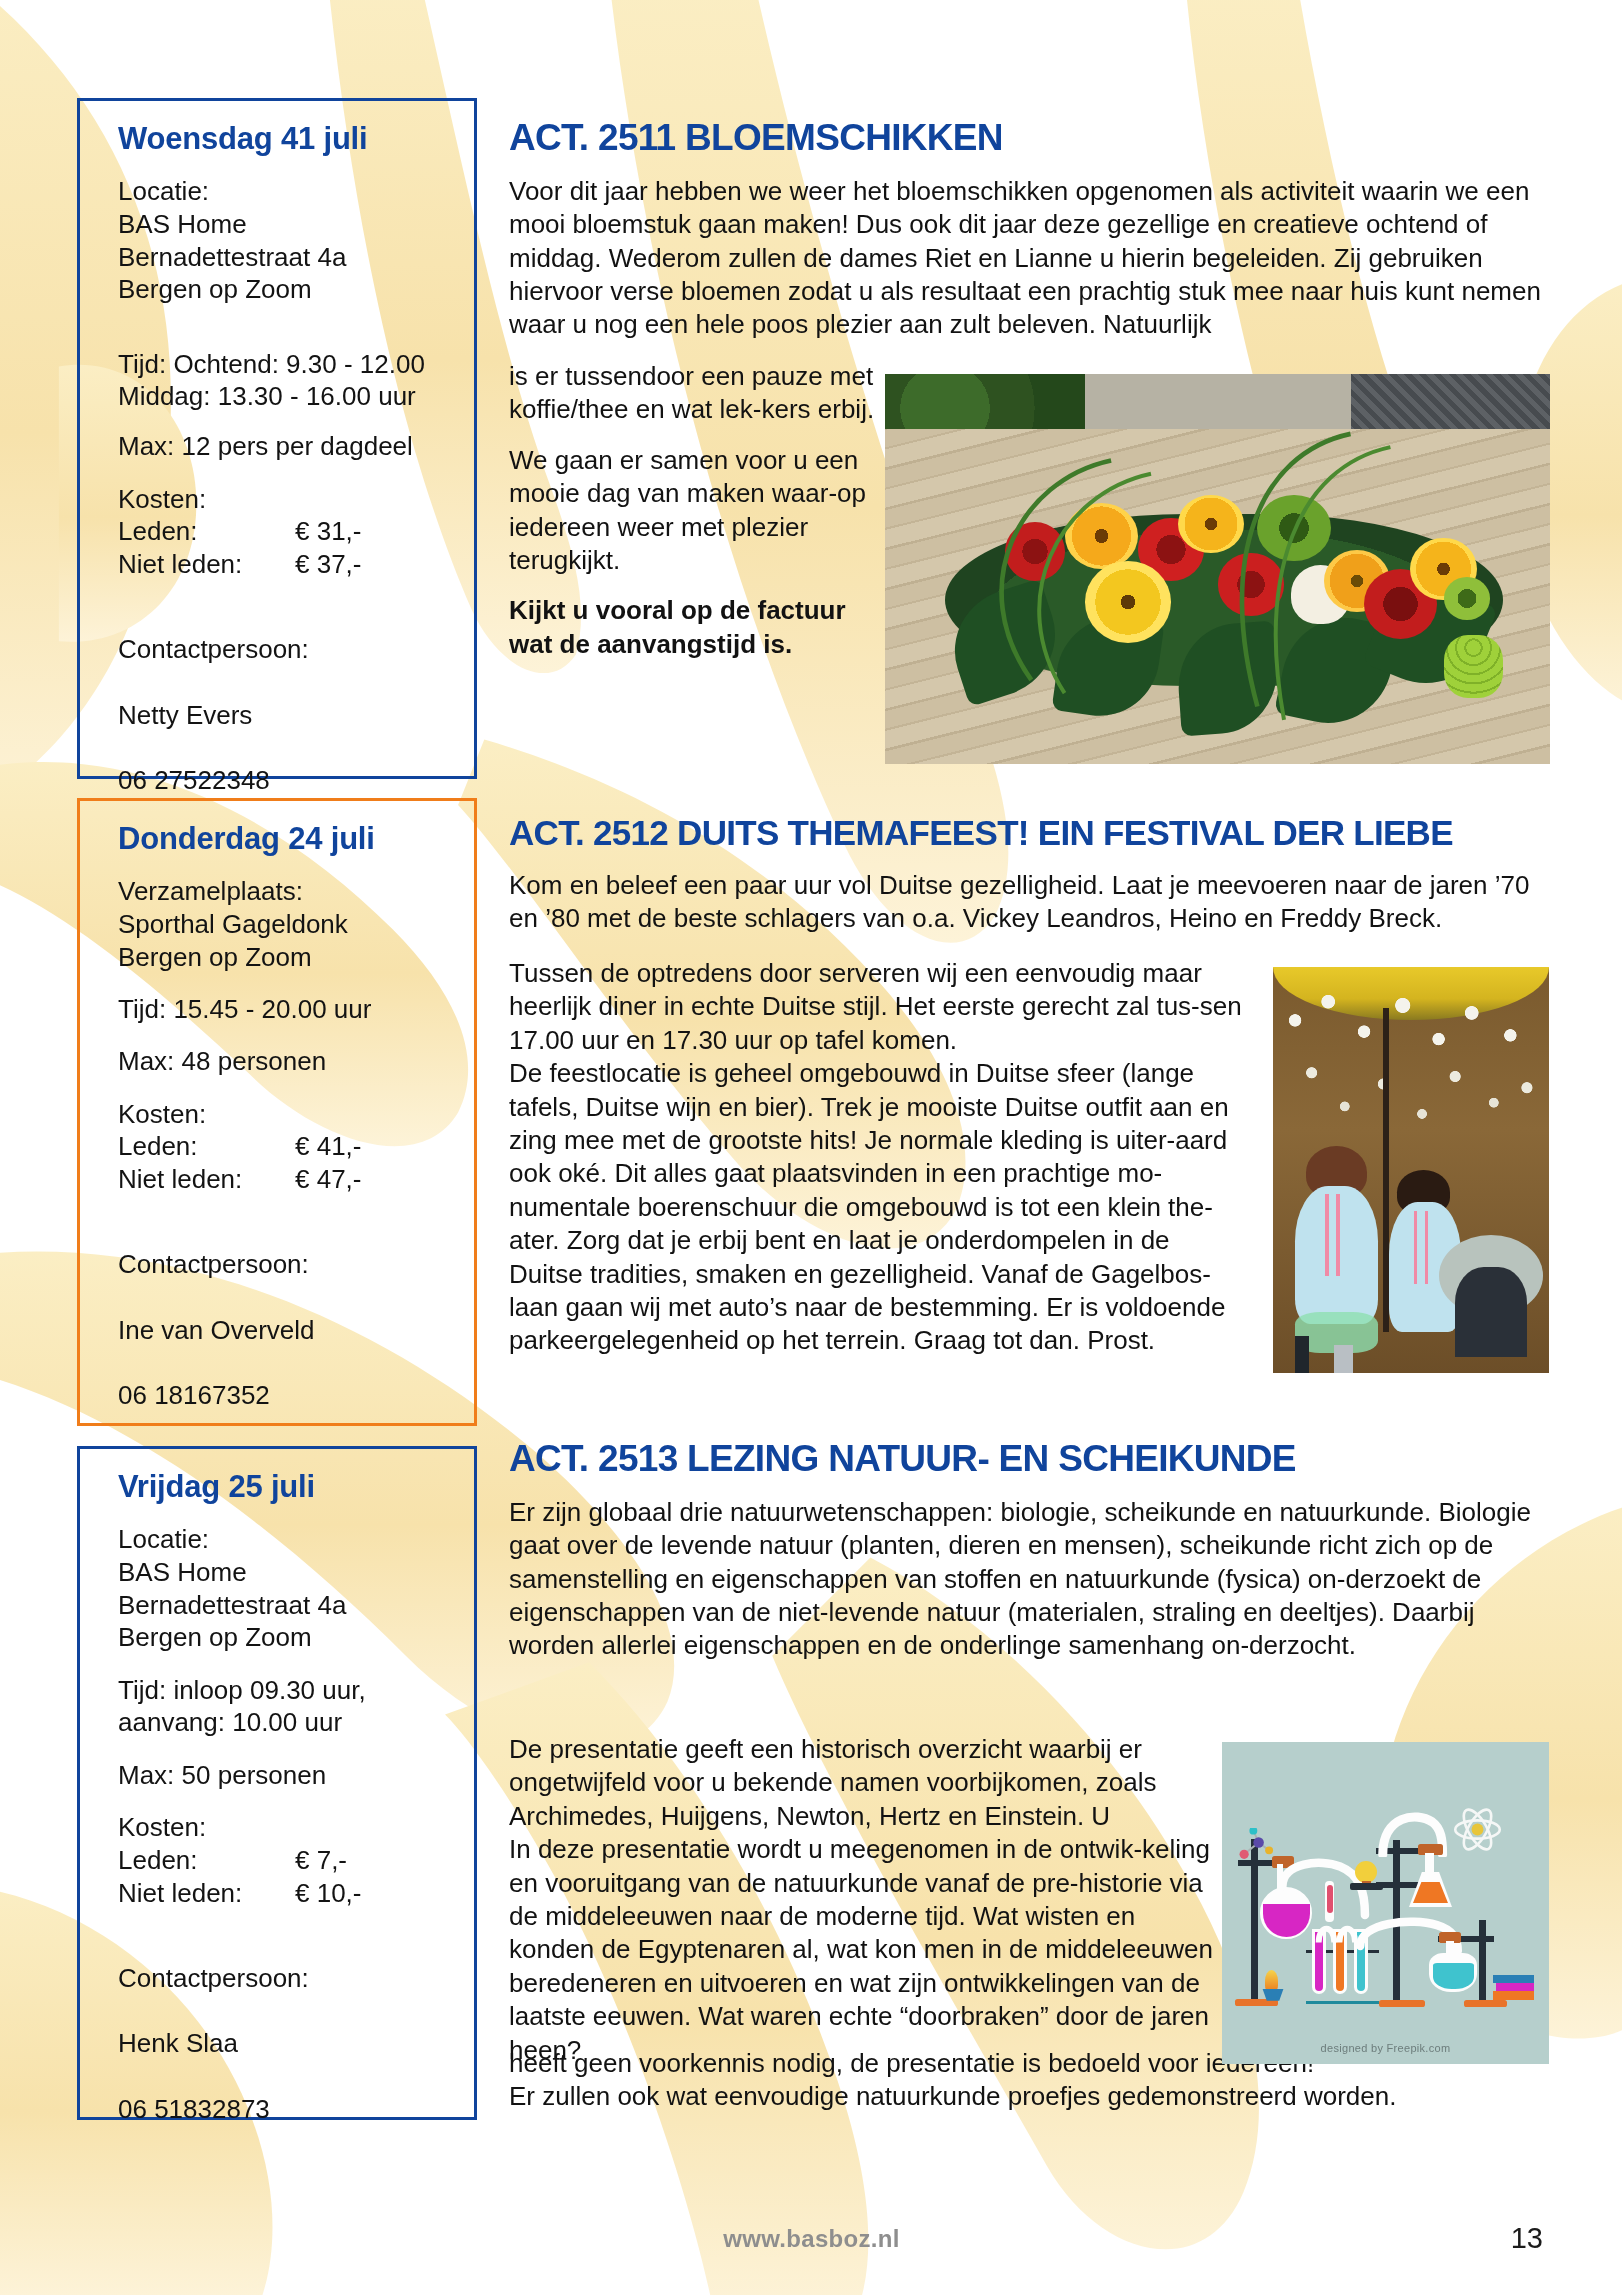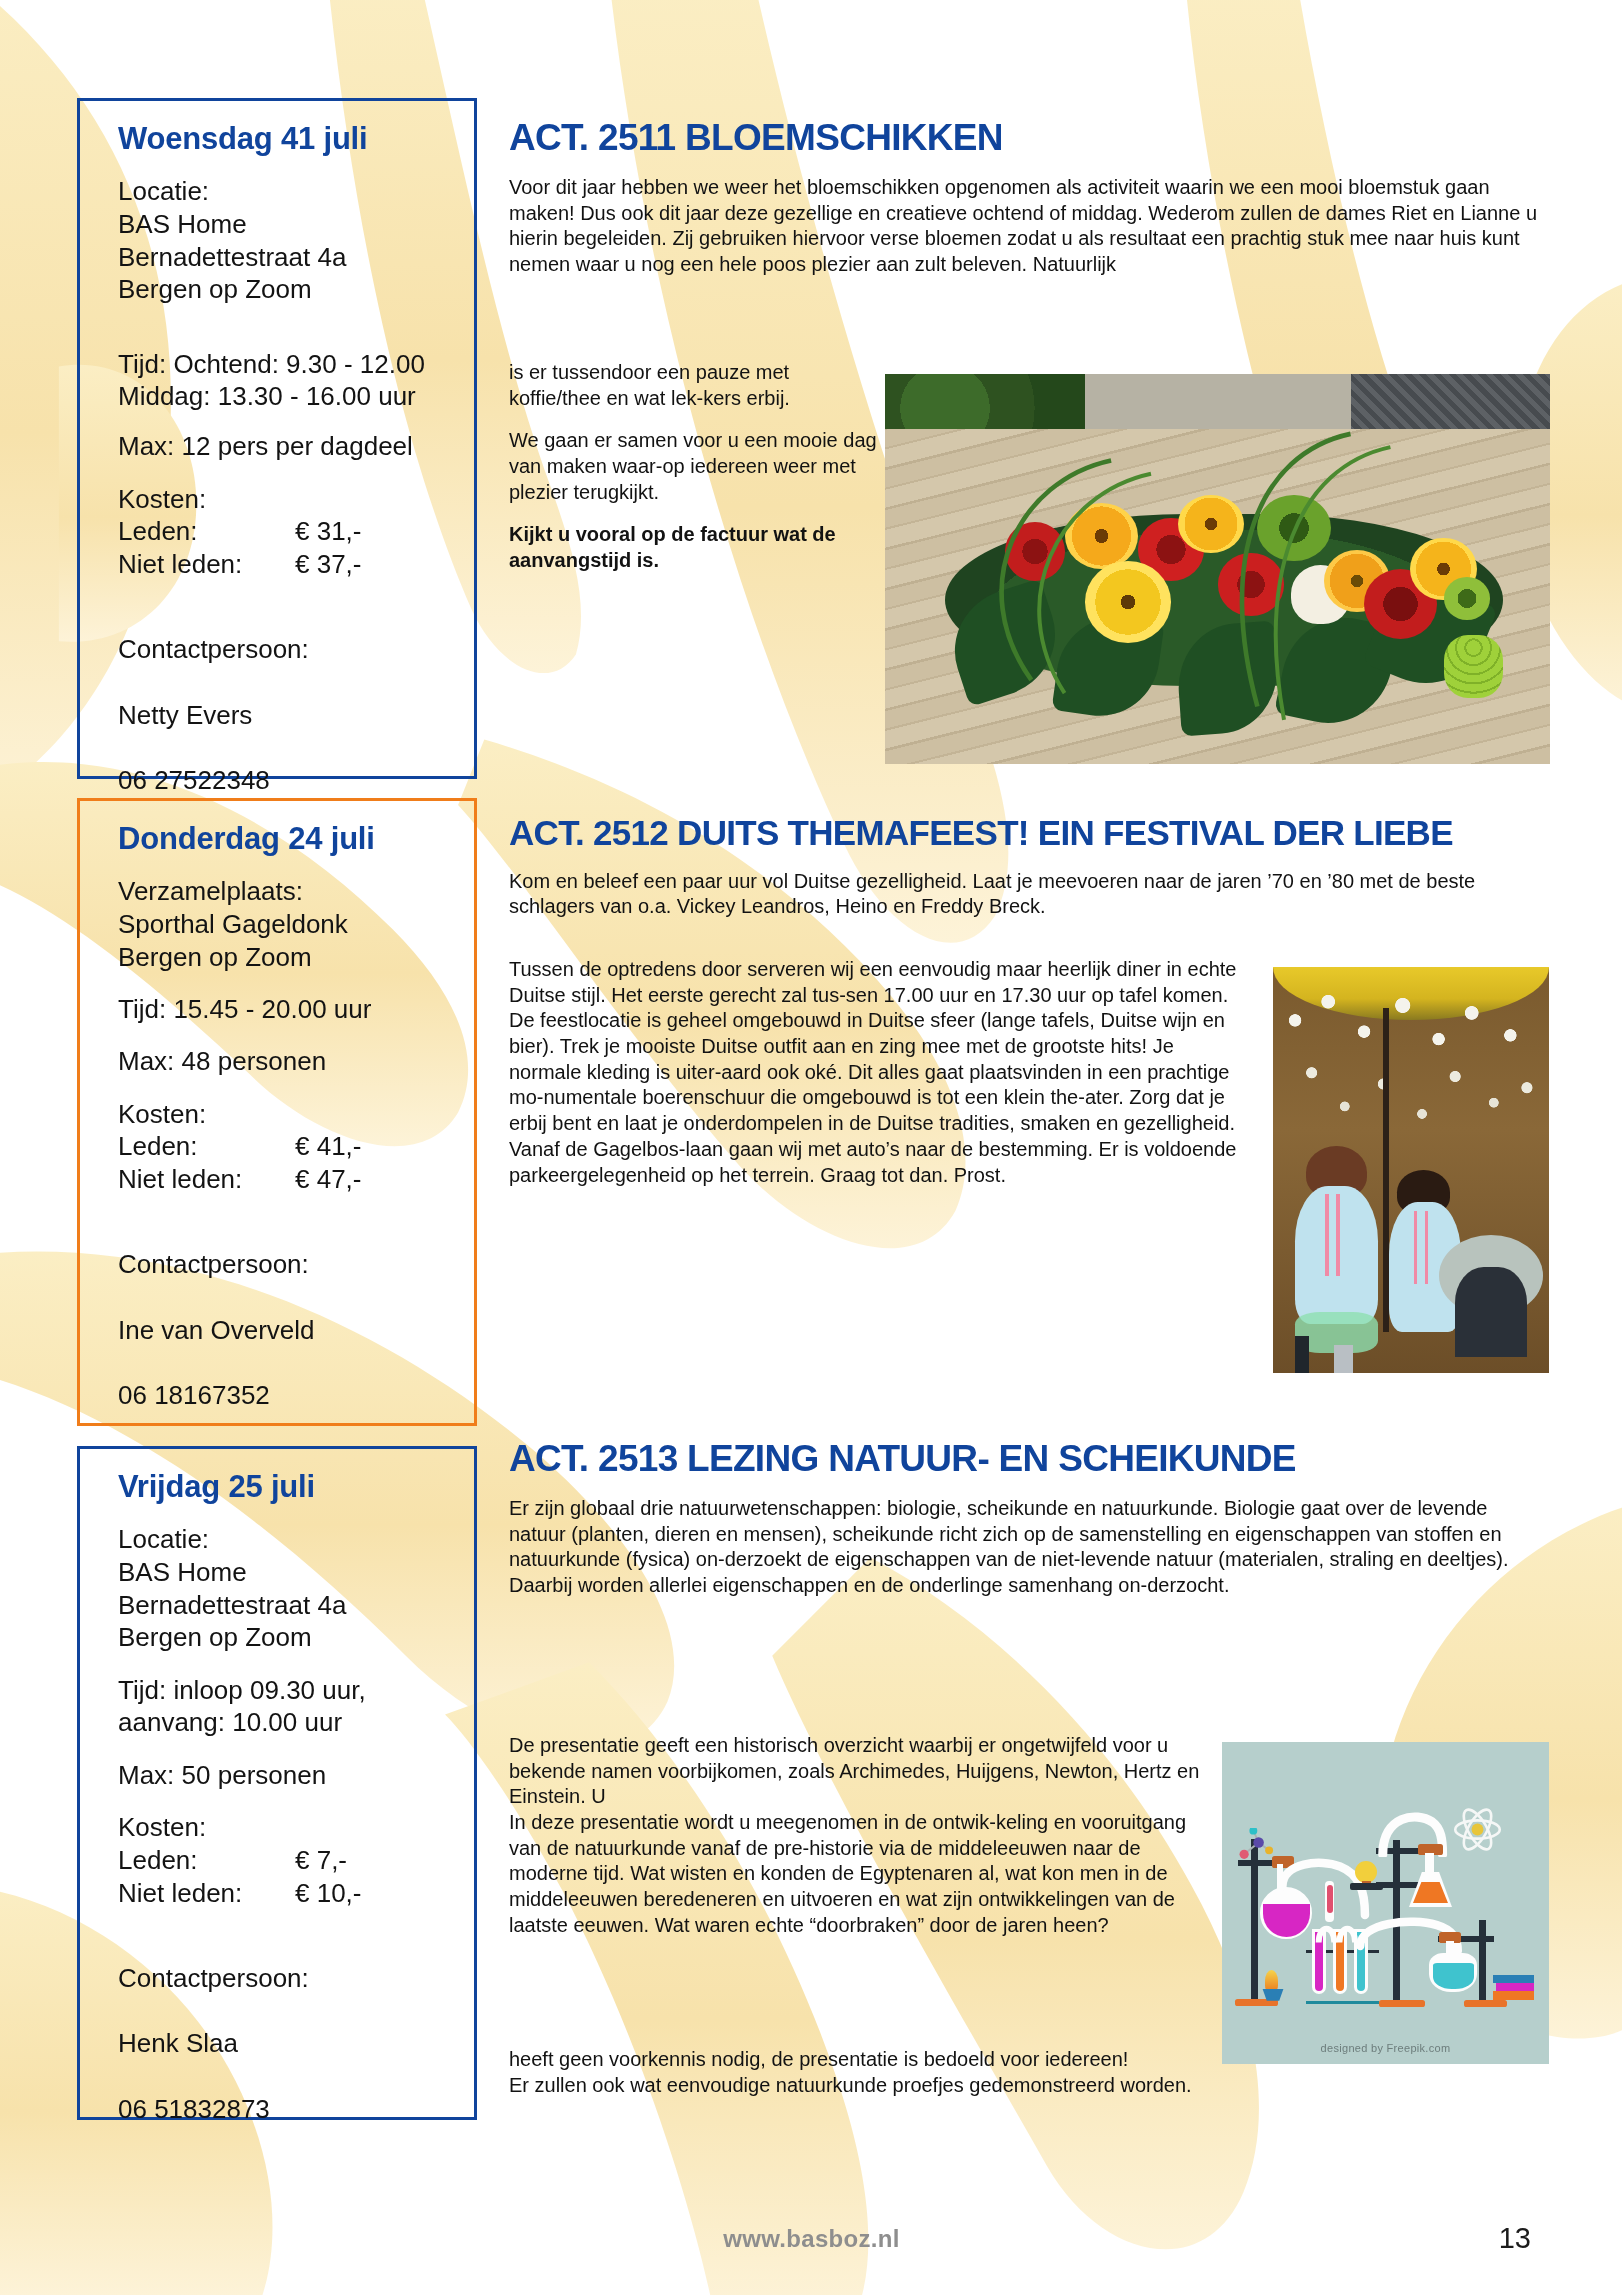--- a/index.html
+++ b/index.html
@@ -49,21 +49,21 @@
 
   h2.act-title{
     color:#10449c;font-weight:bold;
     font-size:37px;letter-spacing:-0.7px;
     margin:0 0 17px 0;line-height:1.05;
     white-space:nowrap;
   }
   h2.act-title.small{font-size:35px;}
 
   p.body{
-    font-size:20px;line-height:1.285;color:#121212;
+    font-size:26px;line-height:1.285;color:#121212;
     margin:0 0 0 0;text-align:left;
   }
   p.body + p.body{margin-top:0;}
 
   .narrow{width:373px;}
   .narrow p{margin:0 0 17px 0;}
   .narrow p.bold{font-weight:bold;margin-bottom:0;}
   .medium{width:739px;}
   .medium p{margin:0;}
   .mid2{width:707px;}
@@ -135,21 +135,21 @@
     font-size:11px;color:#6d7d7c;letter-spacing:0.3px;
   }
 
   
   .footer{position:absolute;left:0;right:0;top:2225px;z-index:3;}
   .footer-url{
     position:absolute;left:0;right:0;text-align:center;
     font-size:24px;color:#8e8e8e;font-weight:bold;letter-spacing:0.3px;
   }
   .footer-page{
-    position:absolute;right:92px;top:-2.6px;
+    position:absolute;right:80px;top:-2.6px;
     font-size:29px;color:#1b1b1b;
   }
 </style>
 </head>
 <body>
 
 <svg id="bg" viewBox="0 0 2480 3508" preserveAspectRatio="none">
   <defs>
     <linearGradient id="gy" x1="0" y1="0" x2="0" y2="1">
       <stop offset="0%" stop-color="#fbeec4"></stop>

